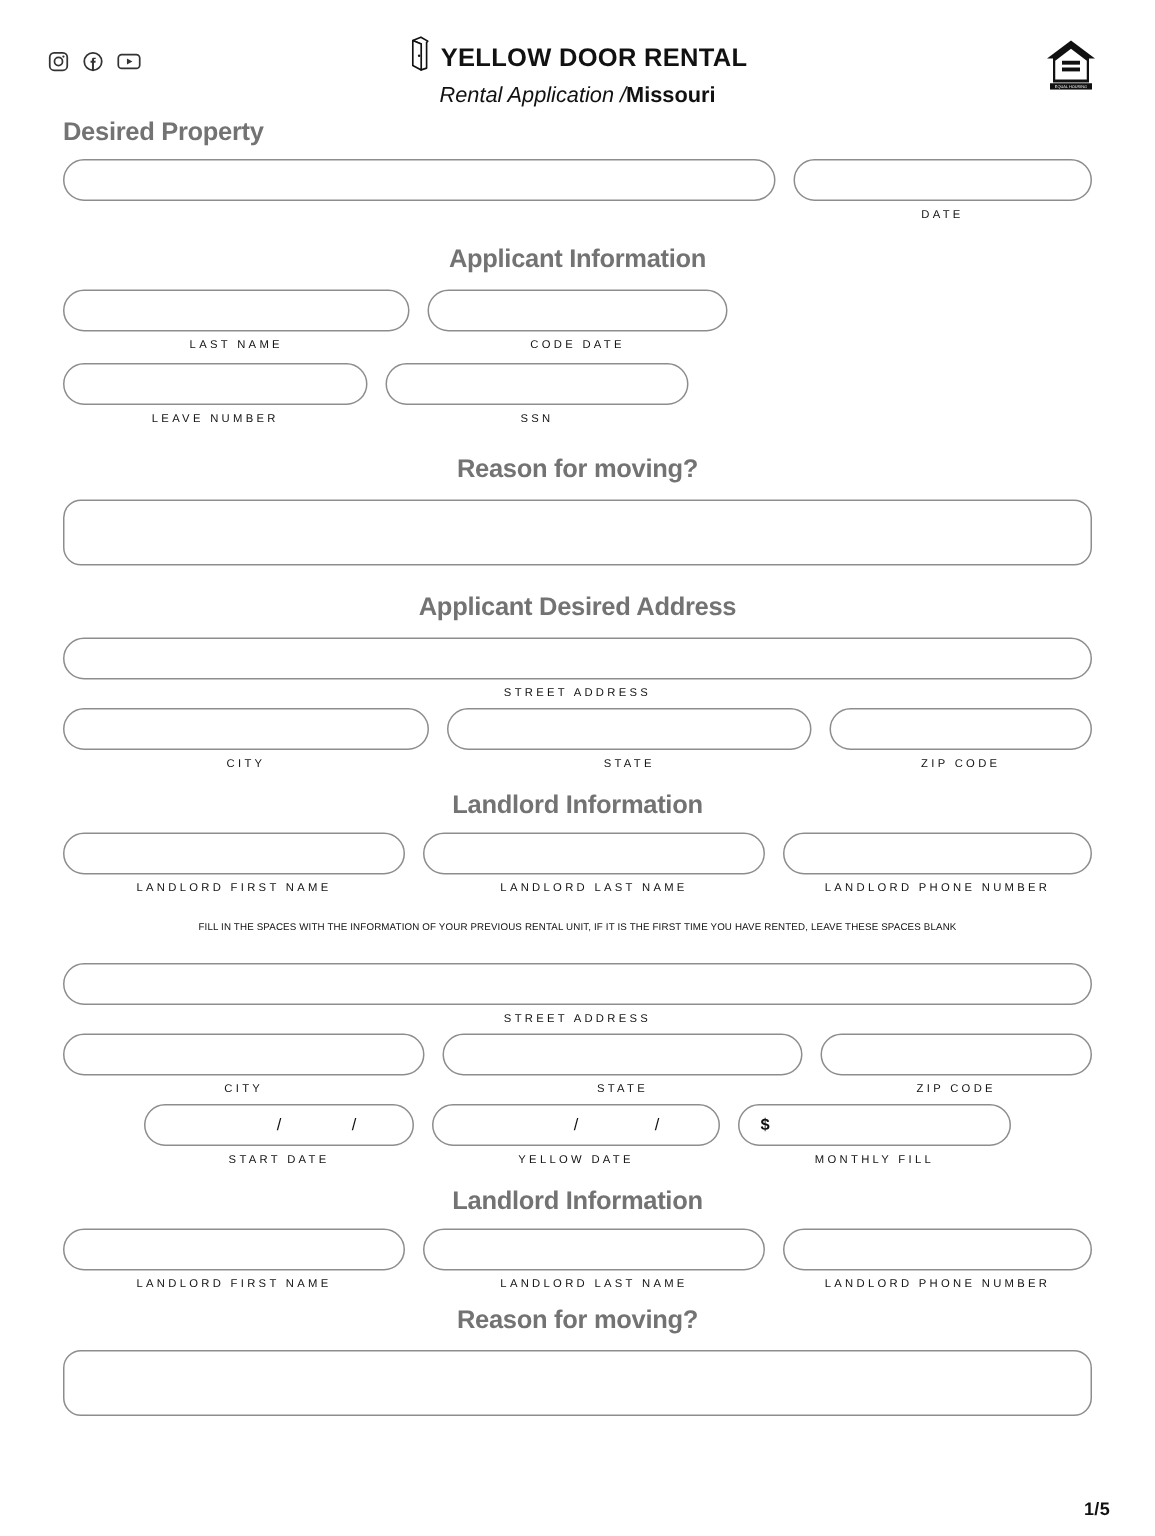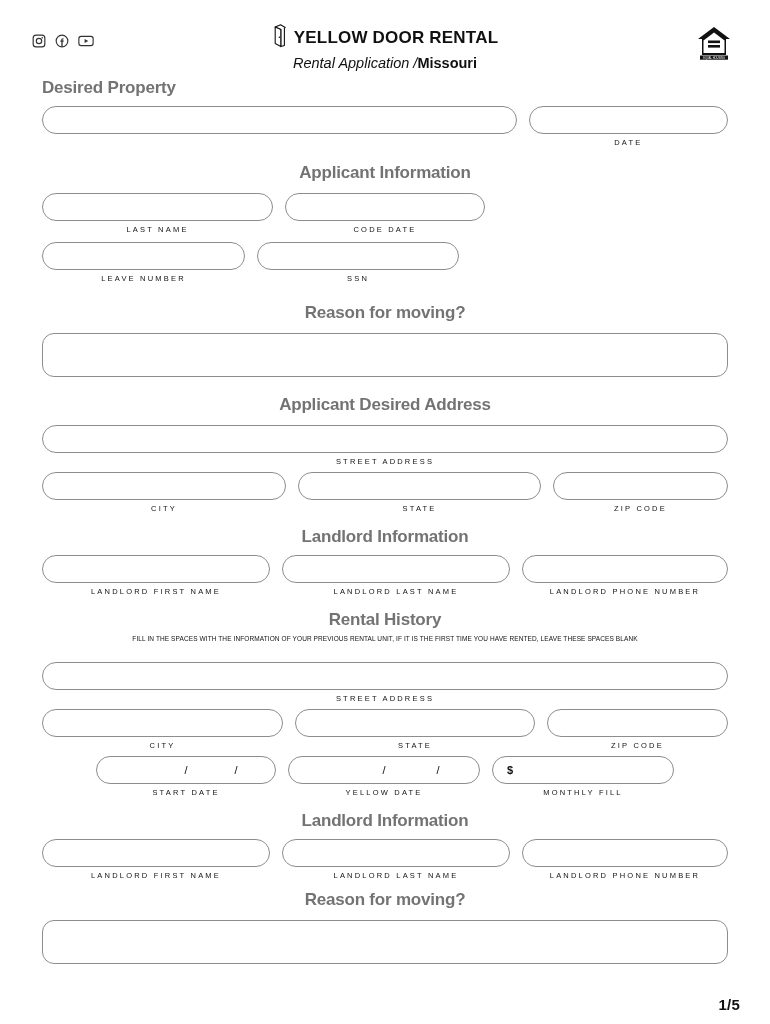--- a/index.html
+++ b/index.html
@@ -139,21 +139,21 @@
     color: #111;
   }
   .slashrow .sl { width: 33.33%; text-align: center; }
   .dollar { font-weight: bold; font-size: 11px; }
 
   
   .pagenum {
     position: absolute;
     right: 30px;
     bottom: 11px;
-    font-size: 15px;
+    font-size: 12px;
     font-weight: bold;
     color: #111;
     letter-spacing: 0.2px;
   }
   .spacer-6  { height: 6px; }
   .spacer-8  { height: 8px; }
   .spacer-10 { height: 10px; }
   .spacer-14 { height: 14px; }
   .spacer-16 { height: 16px; }
   .spacer-18 { height: 18px; }
@@ -314,21 +314,20 @@
       <div class="cap">LANDLORD LAST NAME</div>
     </div>
     <div class="field" style="width:206px;">
       <div class="pill"></div>
       <div class="cap">LANDLORD PHONE NUMBER</div>
     </div>
   </div>
 
   <div class="spacer-14"></div>
 
-  <div class="sec-head center">Rental History</div>
   <div class="sec-sub">FILL IN THE SPACES WITH THE INFORMATION OF YOUR PREVIOUS RENTAL UNIT, IF IT IS THE FIRST TIME YOU HAVE RENTED, LEAVE THESE SPACES BLANK</div>
 
   <div class="spacer-20"></div>
 
   <div class="row">
     <div class="field" style="width:686px;">
       <div class="pill"></div>
       <div class="cap">STREET ADDRESS</div>
     </div>
   </div>

